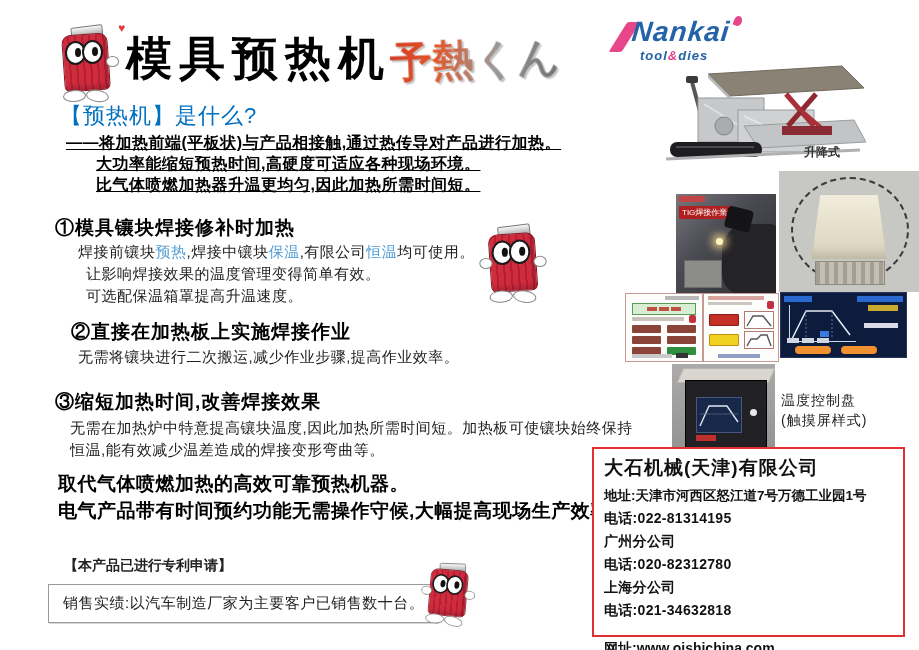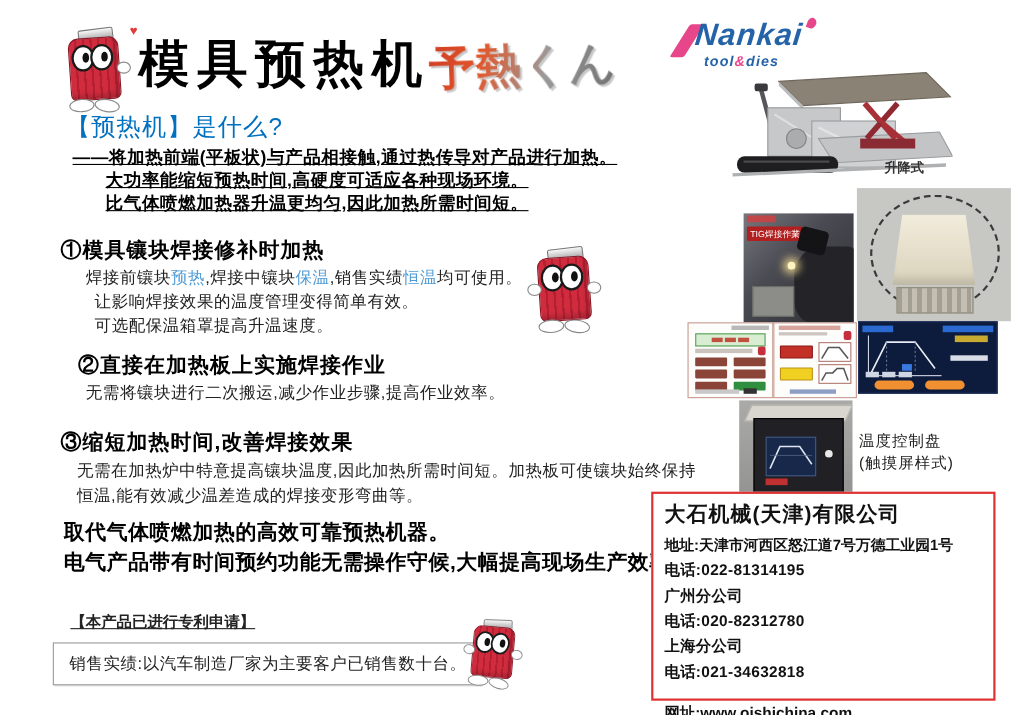--- a/index.html
+++ b/index.html
@@ -56,21 +56,21 @@
   .st1{left:55px;top:215px;} .st2{left:71px;top:319px;} .st3{left:55px;top:389px;}
   .body-line{position:absolute;font-size:15px;color:#222;letter-spacing:.5px;}
   .s1l1{left:78px;top:243px;} .s1l2{left:86px;top:265px;} .s1l3{left:86px;top:287px;}
   .s2l1{left:78px;top:348px;}
   .s3l1{left:70px;top:419px;} .s3l2{left:70px;top:441px;}
   .blue-word{color:#4f9bd5;}
 
   .claim{position:absolute;font-size:19px;font-weight:bold;color:#000;letter-spacing:.5px;}
   .c1{left:58px;top:471px;} .c2{left:58px;top:498px;}
 
-  .patent-note{position:absolute;left:64px;top:557px;font-size:14px;font-weight:bold;color:#222;text-decoration:underline;}
+  .patent-note{position:absolute;left:64px;top:557px;font-size:14px;font-weight:bold;color:#222;}
   .sales-box{position:absolute;left:48px;top:584px;width:374px;height:37px;border:1px solid #9a9a9a;
       box-shadow:1px 1px 0 #d8d8d8;display:flex;align-items:center;padding-left:14px;
       font-size:15px;color:#222;letter-spacing:.5px;background:#fff;}
 
   
   .photo{position:absolute;}
   .lift-photo{left:646px;top:64px;width:220px;height:106px;}
   .lift-label{position:absolute;left:158px;top:80px;font-size:12px;color:#333;font-weight:bold;}
 
   .weld-photo{left:676px;top:194px;width:100px;height:102px;
@@ -194,21 +194,21 @@
     <div class="nk-dot"></div>
     <div class="nk-sub"><span>tool</span><span class="amp">&amp;</span><span>dies</span></div>
   </div>
 
   <div class="sec-heading">【预热机】是什么?</div>
   <div class="intro-line il1">——将加热前端(平板状)与产品相接触,通过热传导对产品进行加热。</div>
   <div class="intro-line il2">大功率能缩短预热时间,高硬度可适应各种现场环境。</div>
   <div class="intro-line il3">比气体喷燃加热器升温更均匀,因此加热所需时间短。</div>
 
   <div class="sec-title st1">①模具镶块焊接修补时加热</div>
-  <div class="body-line s1l1"><span>焊接前镶块</span><span class="blue-word">预热</span><span>,焊接中镶块</span><span class="blue-word">保温</span><span>,销售实绩</span><span class="blue-word">恒温</span><span>均可使用。</span></div>
+  <div class="body-line s1l1"><span>焊接前镶块</span><span class="blue-word">预热</span><span>,焊接中镶块</span><span class="blue-word">保温</span><span>,有限公司</span><span class="blue-word">恒温</span><span>均可使用。</span></div>
   <div class="body-line s1l3">可选配保温箱罩提高升温速度。</div>
   <div class="body-line s1l2">让影响焊接效果的温度管理变得简单有效。</div>
 
   <div class="mascot" style="left:483px;top:226px;transform:scale(1.02);">
     <div class="m-cap"></div>
     <div class="m-body"></div>
     <div class="m-eye m-eye-l">
         <div class="m-pupil"></div>
       </div>
     <div class="m-eye m-eye-r">

